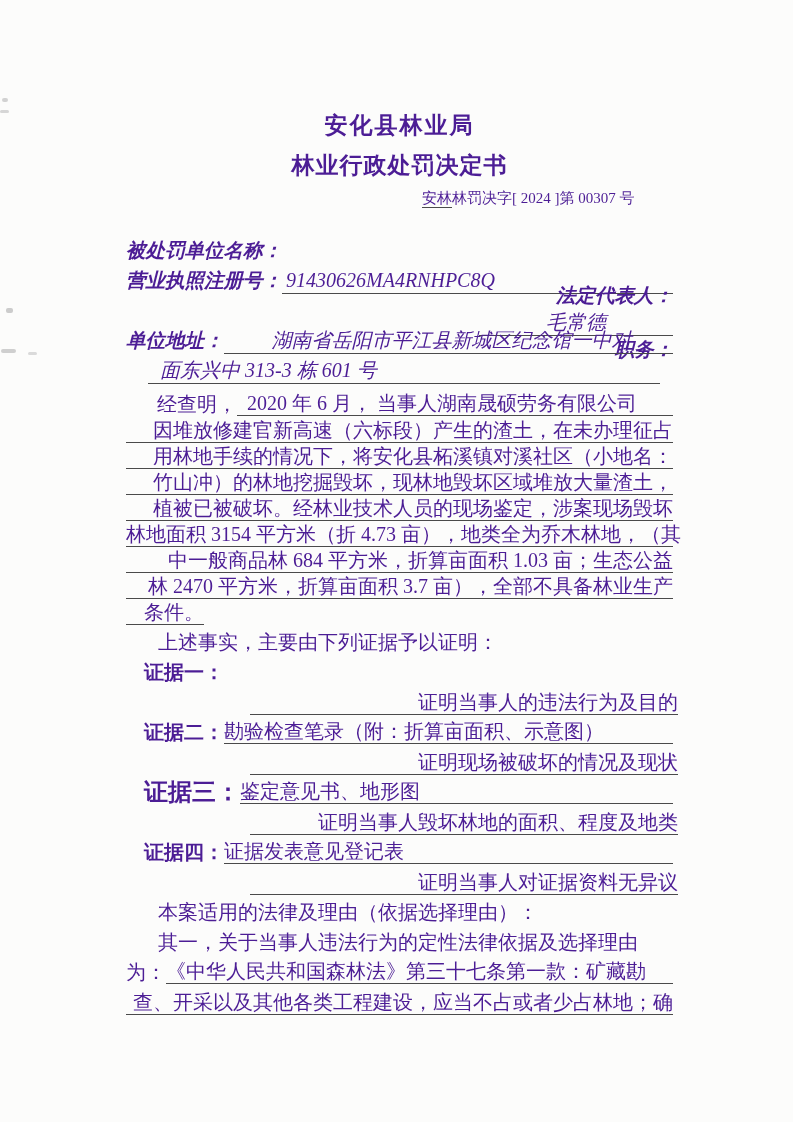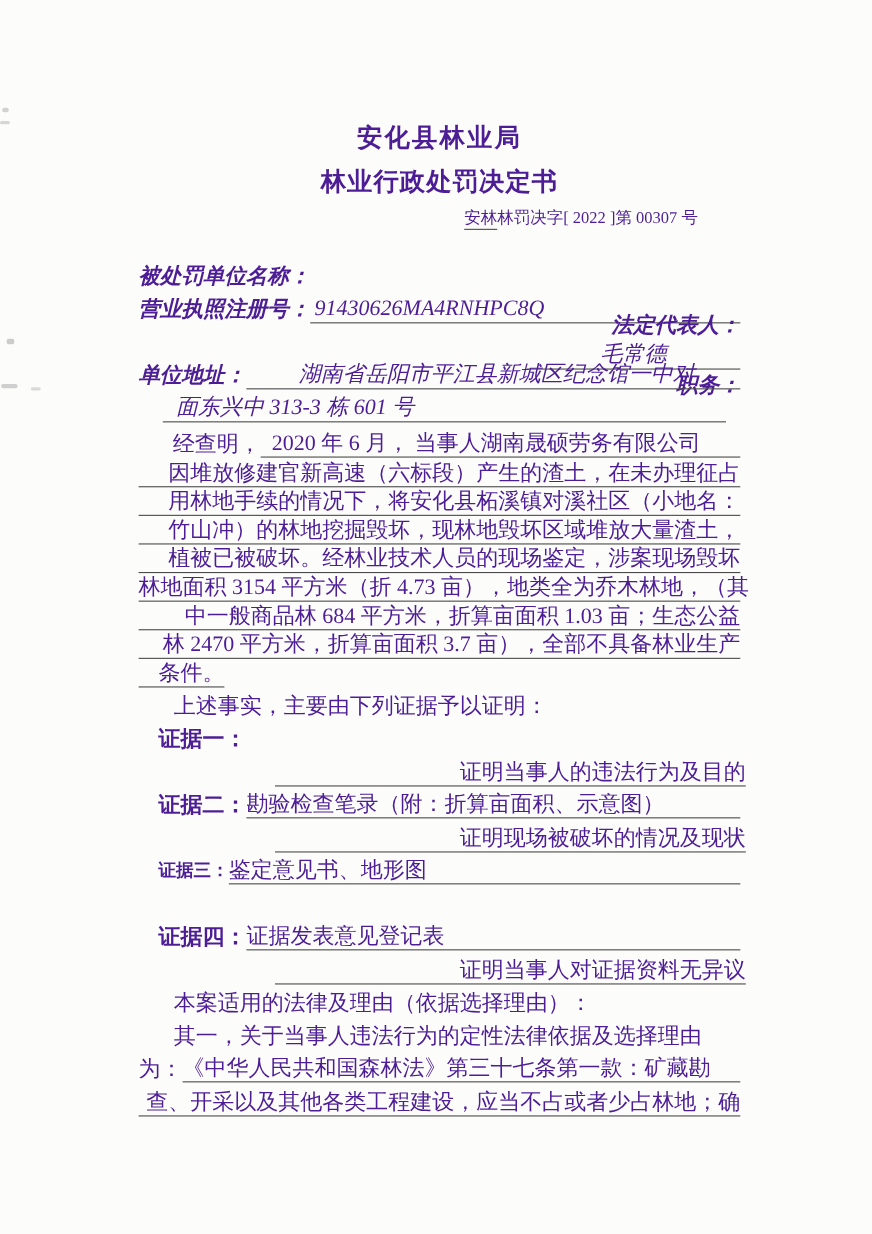--- a/index.html
+++ b/index.html
@@ -48,21 +48,21 @@
 <div class="page">
 
   <div class="speck" style="left:2px;top:98px;width:6px;height:4px;background:#d2d2d2;"></div>
   <div class="speck" style="left:0px;top:110px;width:9px;height:3px;background:#d6d6d6;"></div>
   <div class="speck" style="left:6px;top:308px;width:7px;height:5px;background:#cccccc;"></div>
   <div class="speck" style="left:1px;top:349px;width:15px;height:4px;background:#cfcfcf;"></div>
   <div class="speck" style="left:28px;top:352px;width:9px;height:3px;background:#dadada;"></div>
 
   <div class="abs doc-title">安化县林业局</div>
   <div class="abs doc-subtitle">林业行政处罚决定书</div>
-  <div class="abs doc-number"><span class="pfx">安林</span><span>林罚决字[ 2022 ]第 00307  号</span></div>
+  <div class="abs doc-number"><span class="pfx">安林</span><span>林罚决字[ 2024 ]第 00307  号</span></div>
 
   <div class="abs frow" style="top:238px;">
     <span class="flabel">被处罚单位名称：</span>
   </div>
   <div class="abs frow" style="top:268px;">
     <span class="flabel">营业执照注册号：</span>
     <span class="fill" style="padding-left:4px;">91430626MA4RNHPC8Q</span>
   </div>
   <div class="abs frow" style="top:282px;flex-direction:column;">
     <span class="flabel">法定代表人：</span>
@@ -98,23 +98,24 @@
   </div>
   <div class="abs bline u" style="top:690px;left:250px;width:423px;padding-left:5px;">证明当事人的违法行为及目的</div>
 
   <div class="abs bline flexline" style="top:720px;left:144px;width:529px;">
     <span class="flabel" style="font-size:20px;">证据二：</span>
     <span class="fill" style="height:24px;line-height:24px;">勘验检查笔录（附：折算亩面积、示意图）</span>
   </div>
   <div class="abs bline u" style="top:750px;left:250px;width:423px;padding-left:5px;">证明现场被破坏的情况及现状</div>
 
   <div class="abs bline flexline" style="top:780px;left:144px;width:529px;">
-    <span class="flabel" style="font-size:16px;">证据三：</span>
+    <span class="flabel" style="font-size:24px;">证据三：</span>
     <span class="fill" style="height:24px;line-height:24px;">鉴定意见书、地形图</span>
   </div>
+  <div class="abs bline u" style="top:810px;left:250px;width:423px;padding-left:5px;">证明当事人毁坏林地的面积、程度及地类</div>
 
   <div class="abs bline flexline" style="top:840px;left:144px;width:529px;">
     <span class="flabel" style="font-size:20px;">证据四：</span>
     <span class="fill" style="height:24px;line-height:24px;">证据发表意见登记表</span>
   </div>
   <div class="abs bline u" style="top:870px;left:250px;width:423px;padding-left:5px;">证明当事人对证据资料无异议</div>
 
   <div class="abs bline" style="top:900px;left:158px;width:515px;">本案适用的法律及理由（依据选择理由）：</div>
   <div class="abs bline" style="top:930px;left:158px;width:515px;">其一，关于当事人违法行为的定性法律依据及选择理由</div>
   <div class="abs bline flexline" style="top:960px;">

